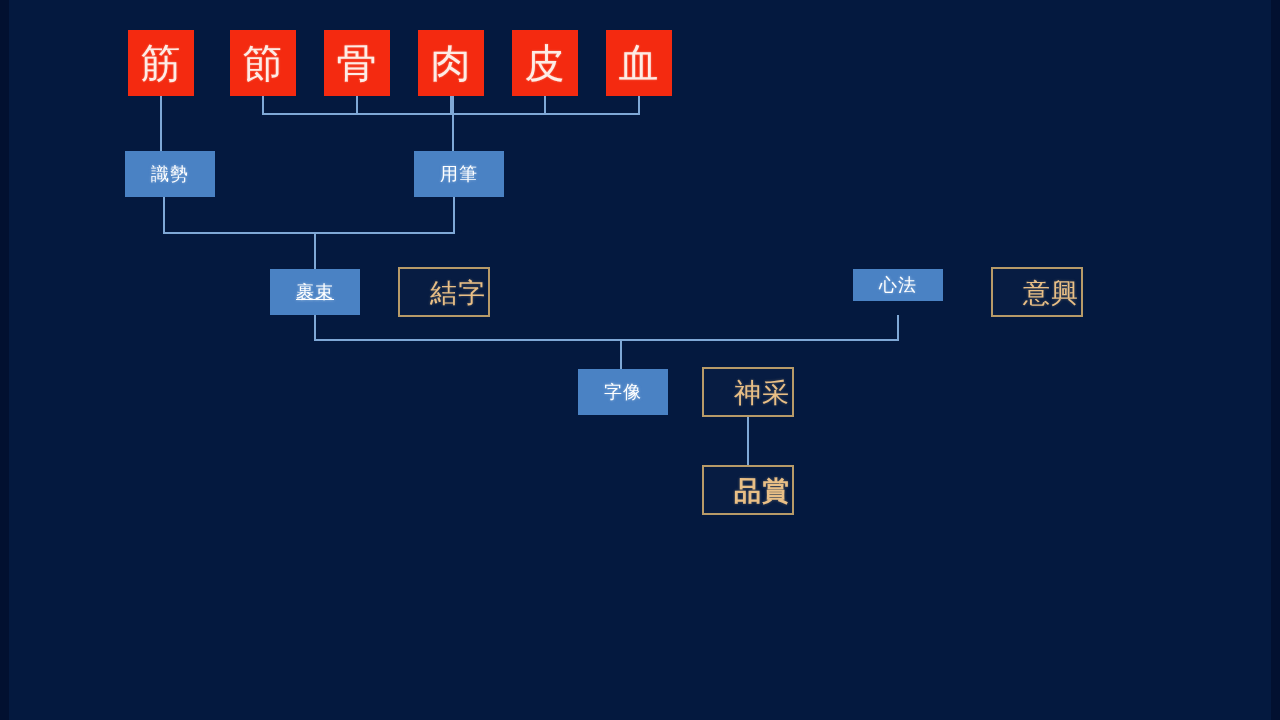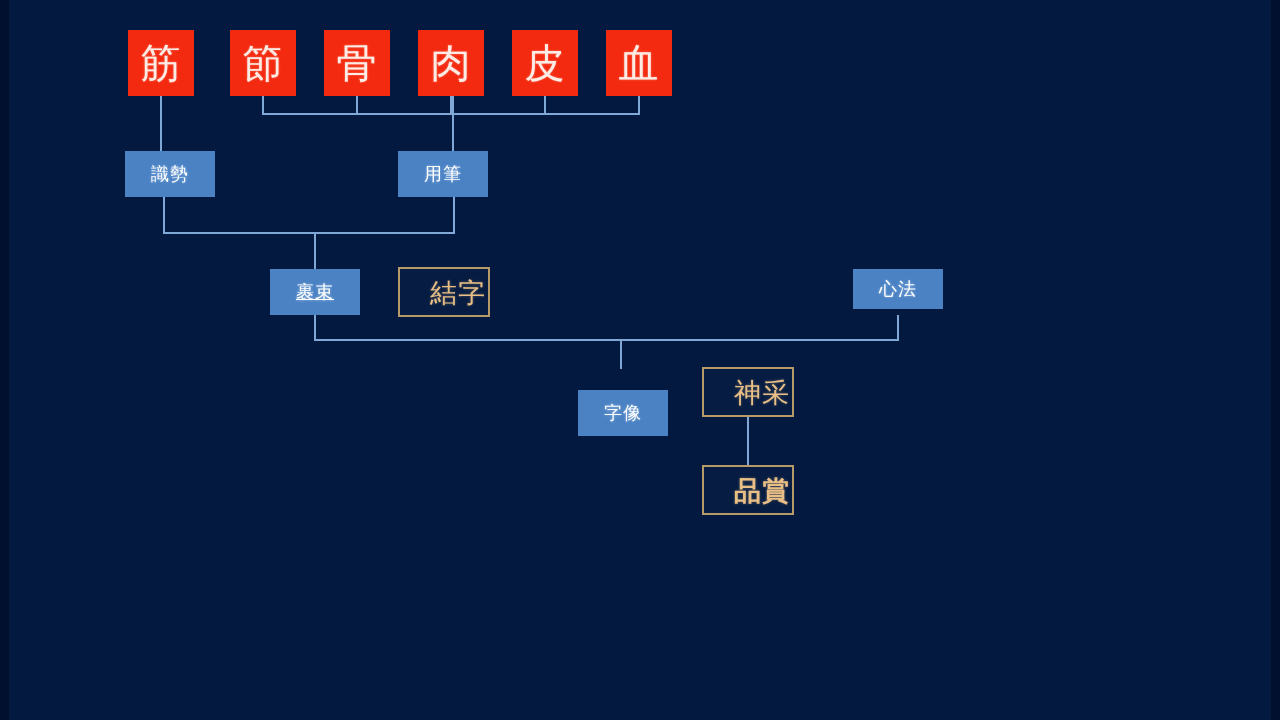--- a/index.html
+++ b/index.html
@@ -107,40 +107,41 @@
   <div class="link v" style="left:262px; top:96px; height:18px;"></div>
   <div class="link v" style="left:356px; top:96px; height:18px;"></div>
   <div class="link v" style="left:450px; top:96px; height:18px;"></div>
   <div class="link v" style="left:544px; top:96px; height:18px;"></div>
   <div class="link v" style="left:638px; top:96px; height:18px;"></div>
   <div class="link h" style="left:262px; top:113px; width:378px;"></div>
   <div class="link v" style="left:452px; top:96px; height:55px;"></div>
 
   <div class="node blue" style="left:125px; top:151px; width:90px; height:46px;">識勢</div>
 
-  <div class="node blue" style="left:398px; top:151px; width:90px; height:46px;">用筆</div>
+  <div class="node blue" style="left:414px; top:151px; width:90px; height:46px;">用筆</div>
 
   <div class="link v" style="left:163px; top:197px; height:36px;"></div>
   <div class="link v" style="left:453px; top:197px; height:36px;"></div>
   <div class="link h" style="left:163px; top:232px; width:292px;"></div>
   <div class="link v" style="left:314px; top:232px; height:37px;"></div>
 
   <div class="node blue" style="left:270px; top:269px; width:90px; height:46px;text-decoration:underline;">裹束</div>
 
   <div class="node outline" style="left:398px; top:267px; width:92px; height:50px;">結字</div>
 
-  <div class="node blue" style="left:853px; top:269px; width:90px; height:40px;">心法</div>
+  <div class="node blue" style="left:853px; top:269px; width:90px; height:32px;">心法</div>
 
+  <div class="node outline" style="left:991px; top:267px; width:92px; height:50px;">意興</div>
 
   <div class="link v" style="left:314px; top:315px; height:25px;"></div>
   <div class="link v" style="left:897px; top:315px; height:25px;"></div>
   <div class="link h" style="left:314px; top:339px; width:585px;"></div>
   <div class="link v" style="left:620px; top:339px; height:30px;"></div>
 
-  <div class="node blue" style="left:578px; top:390px; width:90px; height:46px;">字像</div>
+  <div class="node blue" style="left:578px; top:369px; width:90px; height:46px;">字像</div>
 
   <div class="node outline" style="left:702px; top:367px; width:92px; height:50px;">神采</div>
 
   <div class="link v" style="left:747px; top:417px; height:48px;"></div>
 
   <div class="node outline" style="left:702px; top:465px; width:92px; height:50px;font-weight:bold;">品賞</div>
 
 </div>
 
 </body></html>

